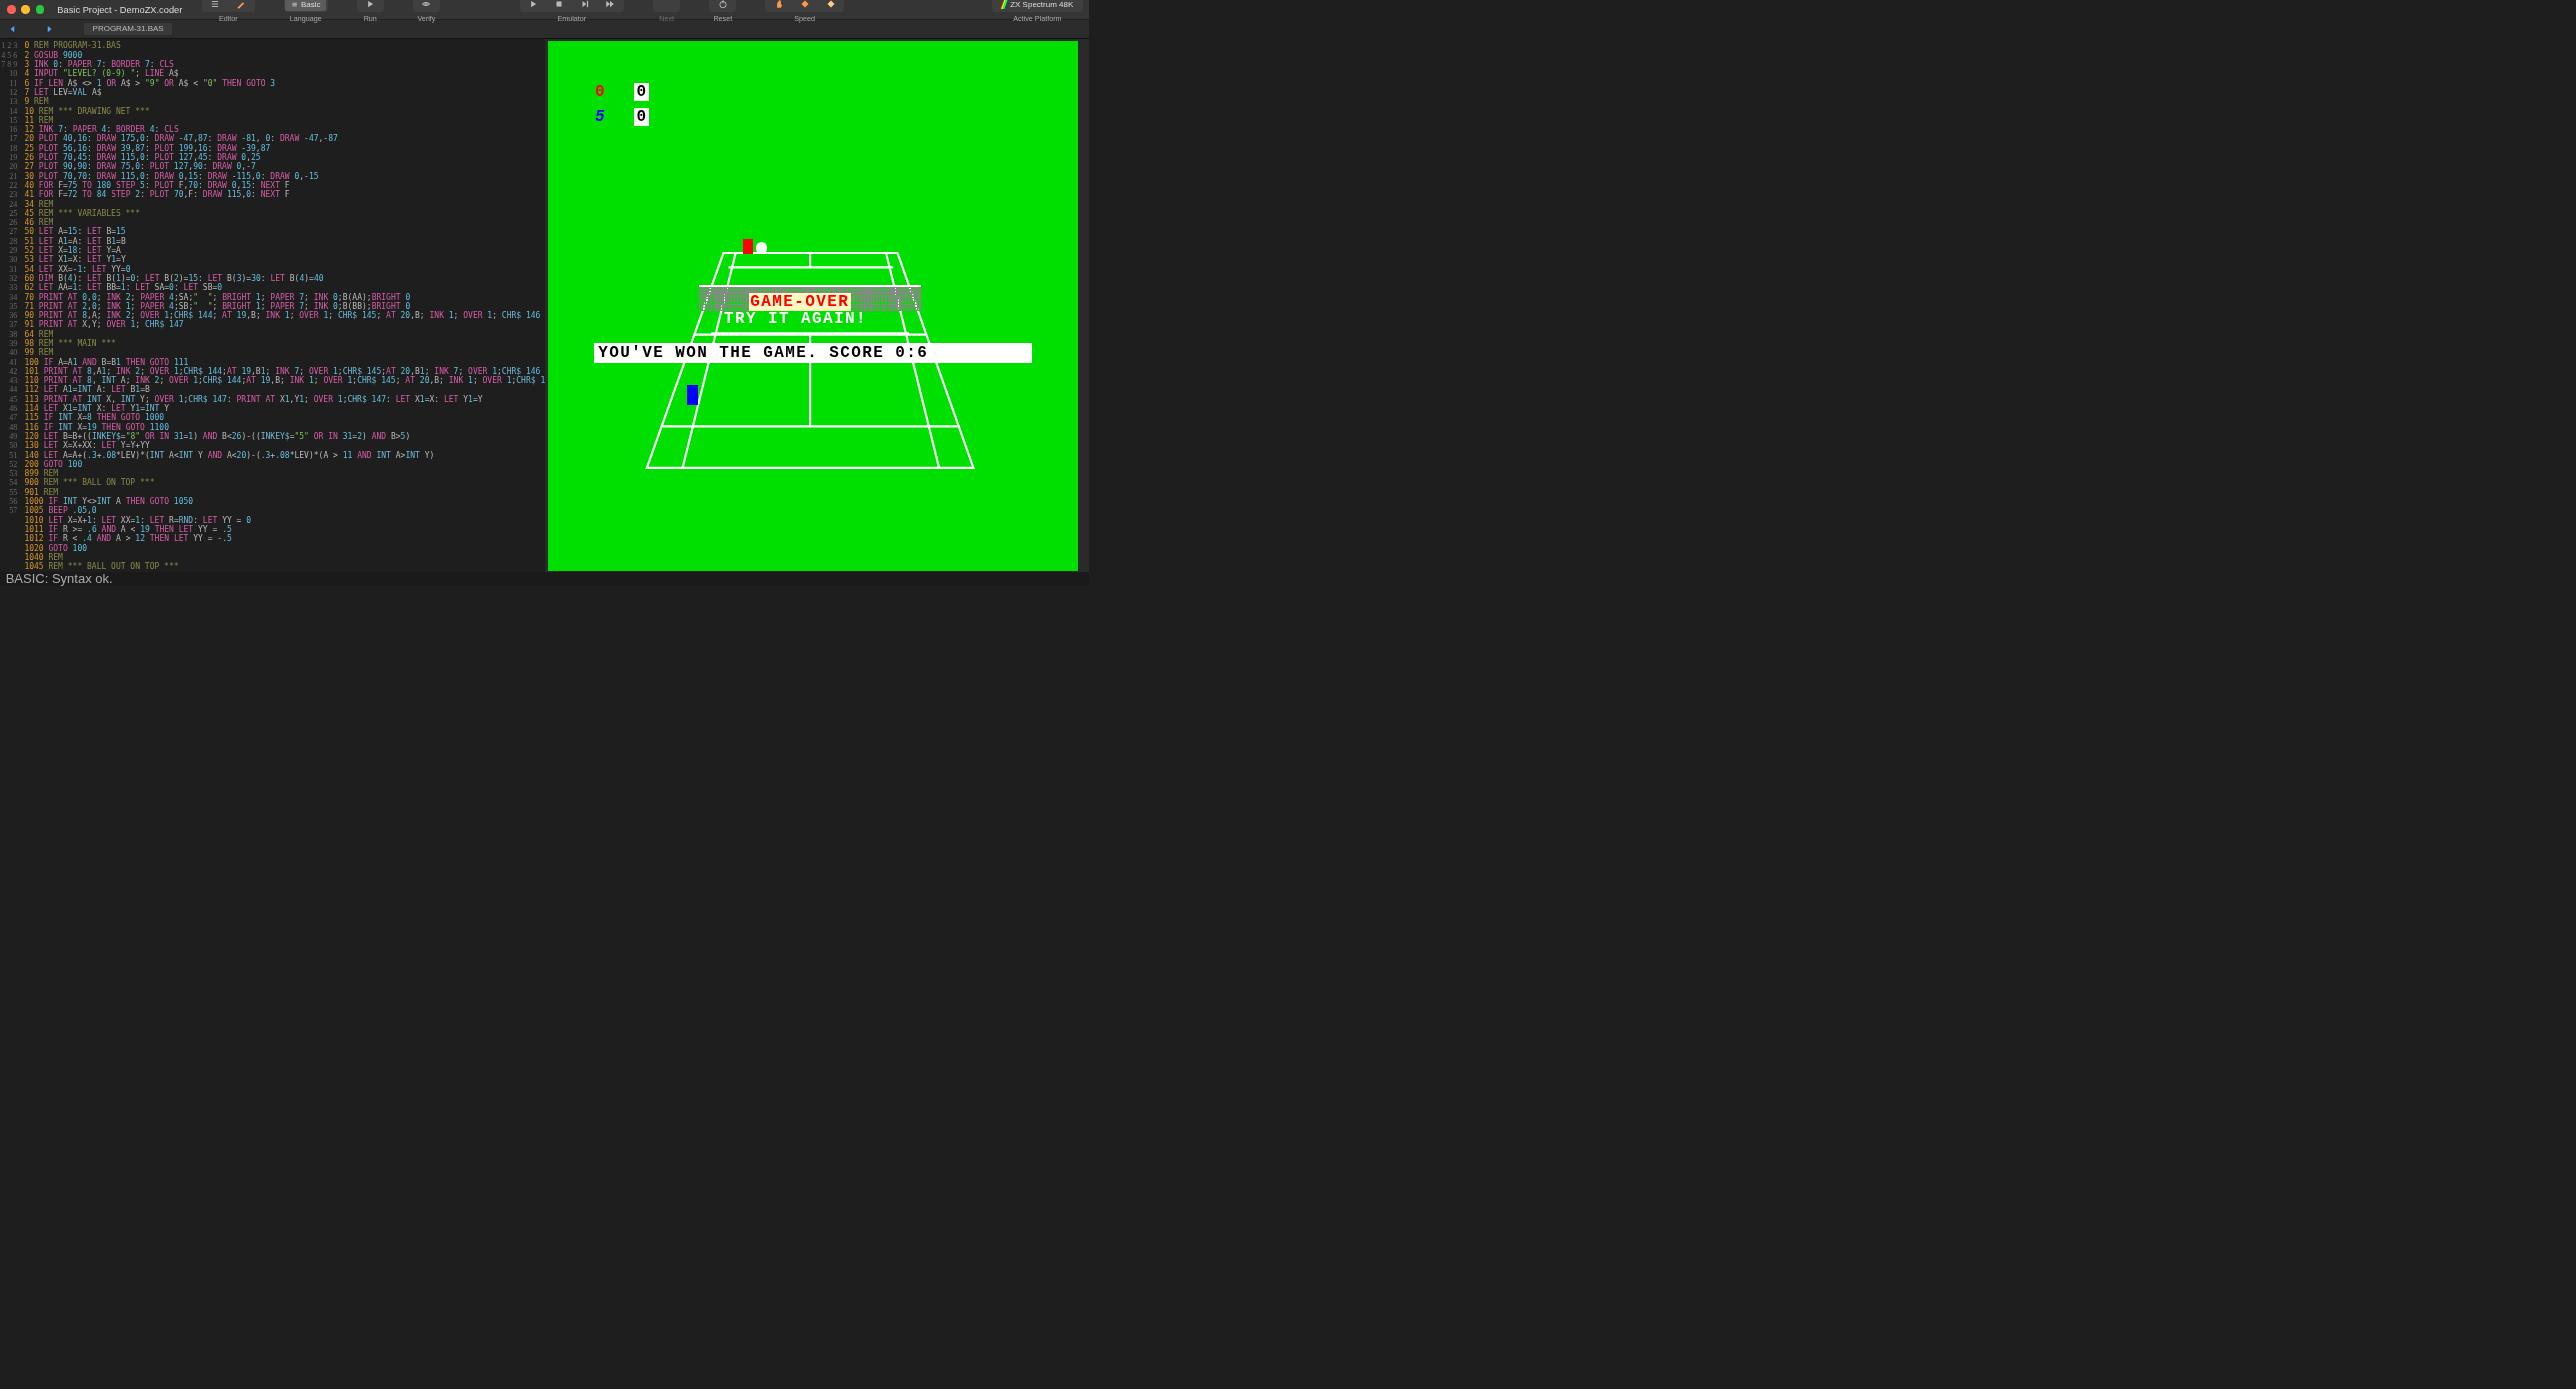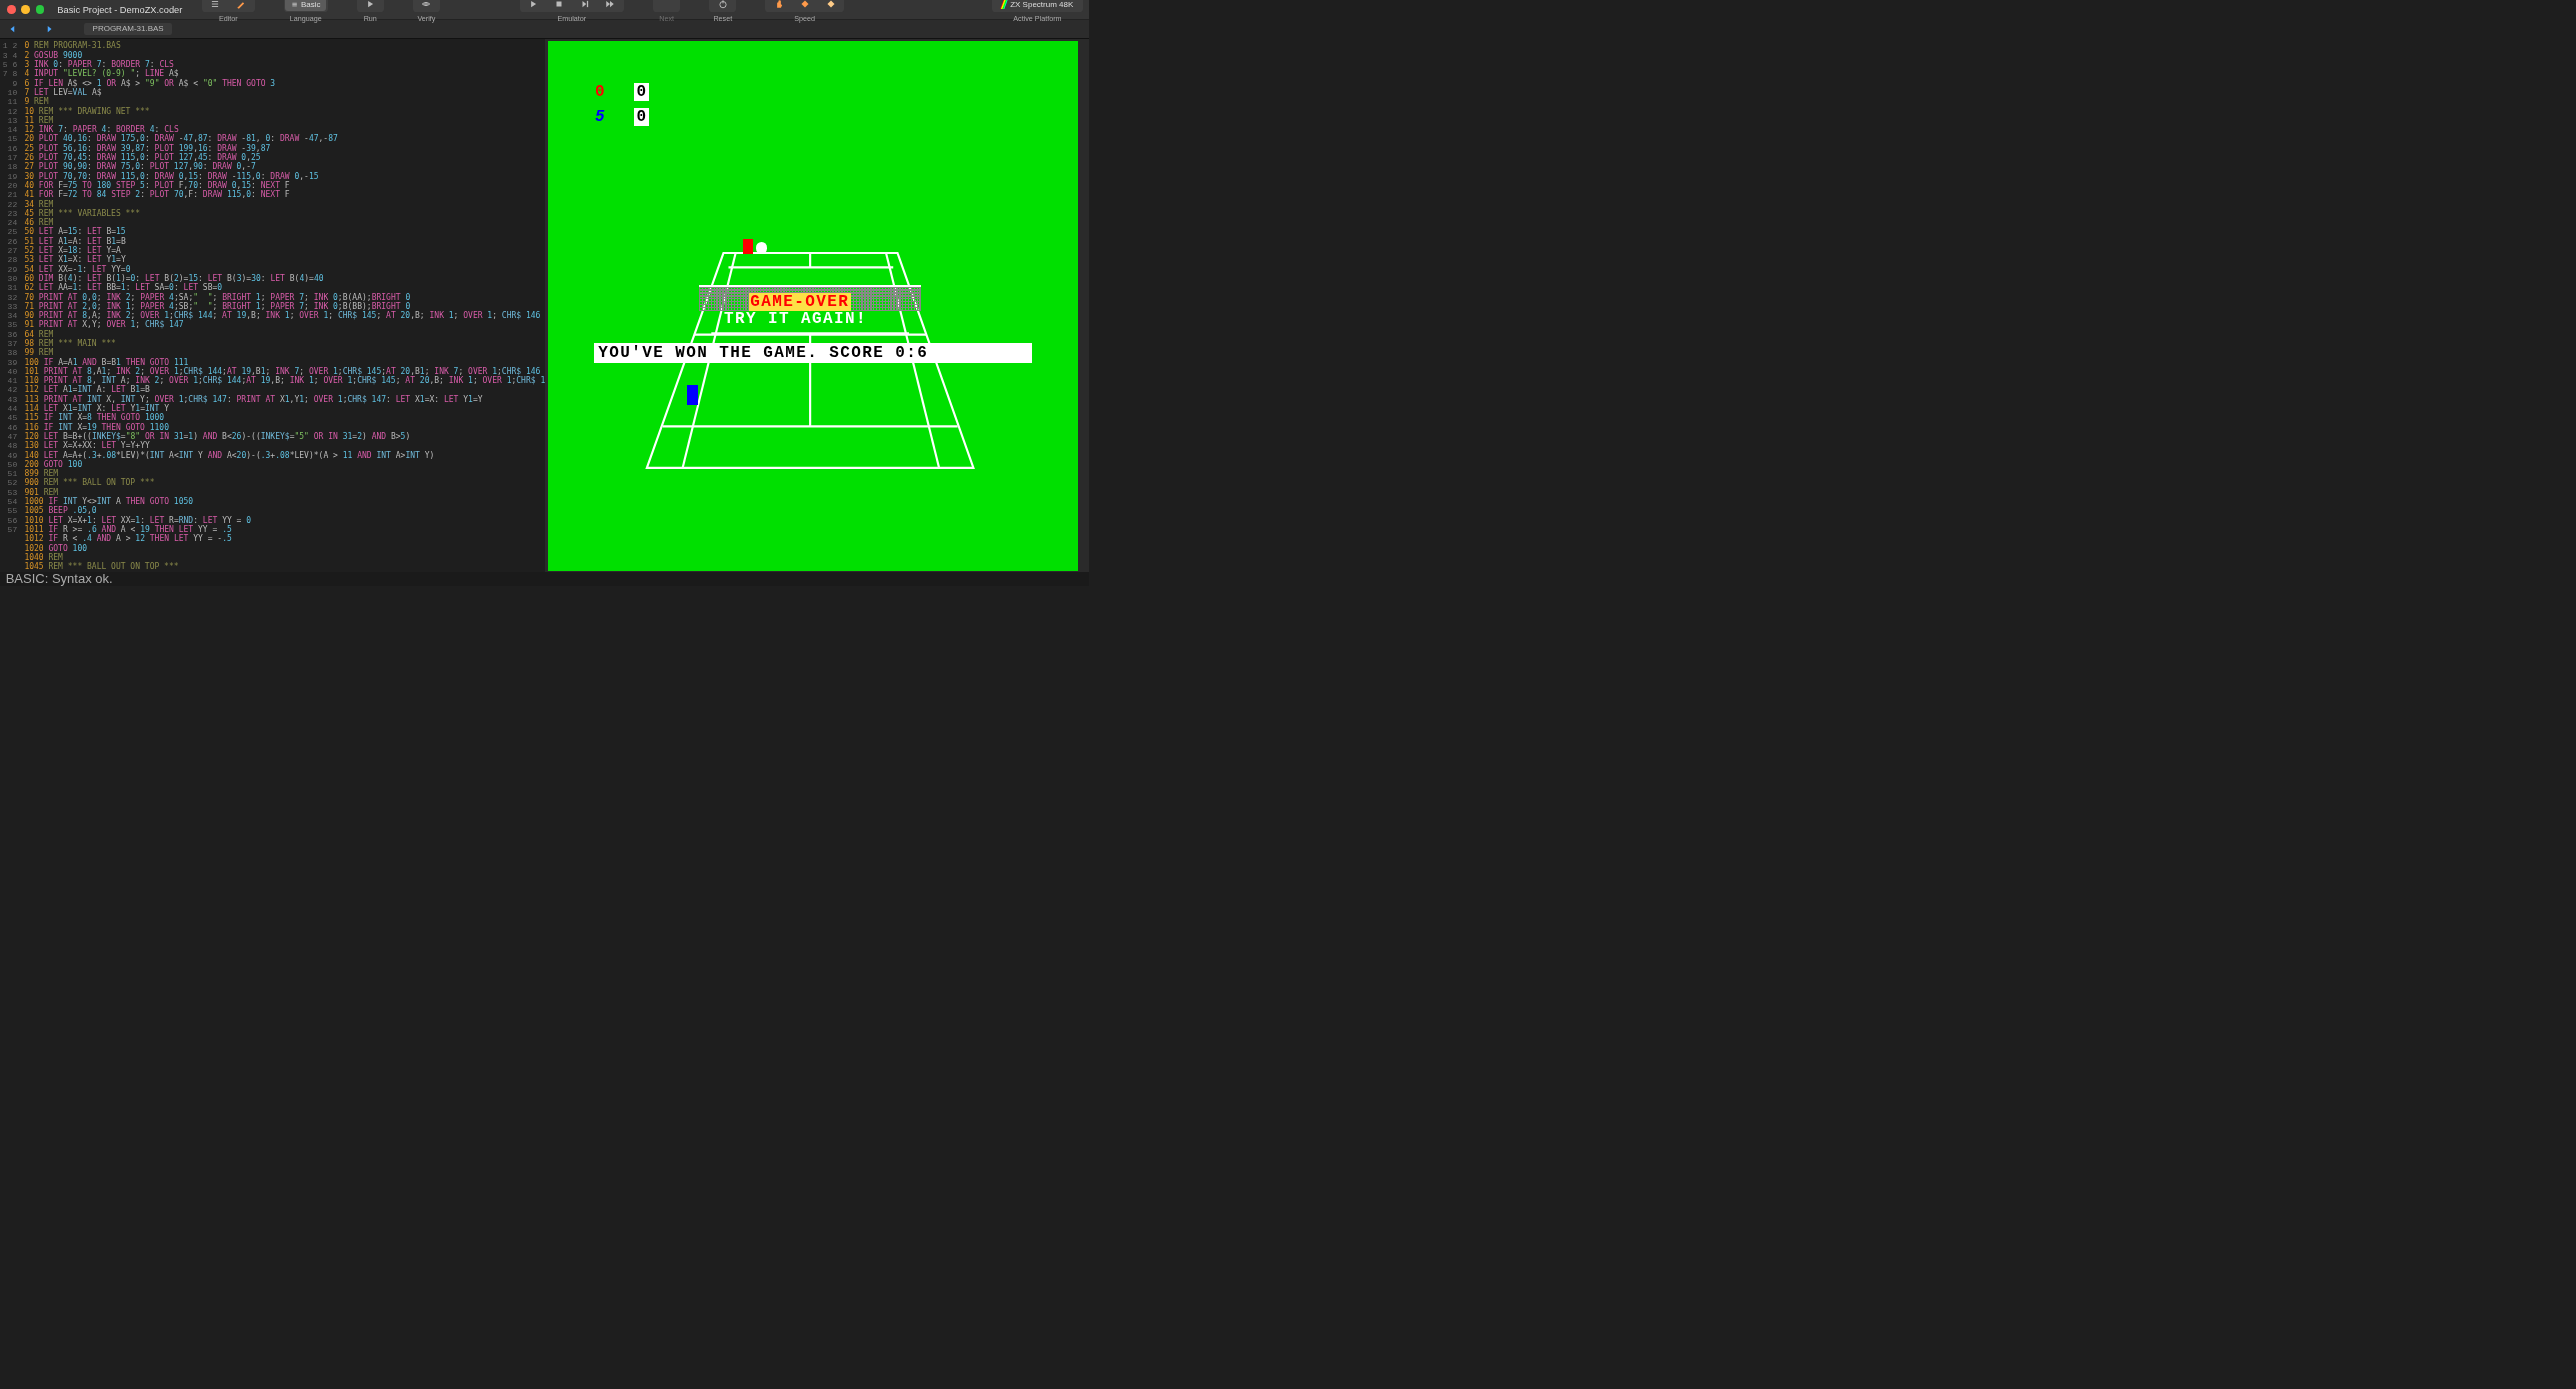--- a/index.html
+++ b/index.html
@@ -110,21 +110,21 @@
     background: #1e1e1e;
     overflow: hidden;
     position: relative;
   }
   .gutter {
     position: absolute;
     left: 0; top: 0; bottom: 0;
     width: 21.5px;
     text-align: right;
     color: #6a6a6a;
-    font-family: Liberation Mono, monospace;
+    font-family: Liberation Serif, serif;
     font-size: 8px;
     line-height: 9.3px;
     padding-top: 2.9px;
     padding-right: 4.3px;
   }
   .code {
     position: absolute;
     left: 24.4px; top: 2.9px; right: 0;
     font-family: "Menlo", "Consolas", monospace;
     font-size: 8px;
@@ -169,21 +169,21 @@
   .zx-num-b { color: #0000ff; font-style: italic;}
   .zx-box { background: #fff; color: #000; padding: 0 2.9px; font-family:"Courier New"; font-size:16px; font-weight:bold;}
   .net-band {
     position: absolute; left: 151px; top: 244px; width: 222px; height: 26px;
     background: repeating-linear-gradient(90deg,#888 0 1.4px,transparent 1.4px 2.9px),
                 repeating-linear-gradient(0deg,#888 0 1.4px,transparent 1.4px 2.9px);
     border-top: 2.2px solid #fff;
   }
   .game-over {
     position: absolute; left: 201px; top: 252px;
-    background: #fde047; color: #ff0000;
+    background: #fef9c3; color: #ff0000;
     font-family: "Courier New", monospace; font-size: 16px; font-weight: bold;
     padding: 0 1.4px; letter-spacing: 1.4px;
   }
   .try-again {
     position: absolute; left: 176px; top: 269px;
     color: #fff; font-family: "Courier New"; font-size: 16px; letter-spacing: 1.4px; font-weight: bold;
   }
   .win-bar {
     position: absolute; left: 46px; right: 46px; top: 302px; height: 20px;
     background: #fff; color: #000;

